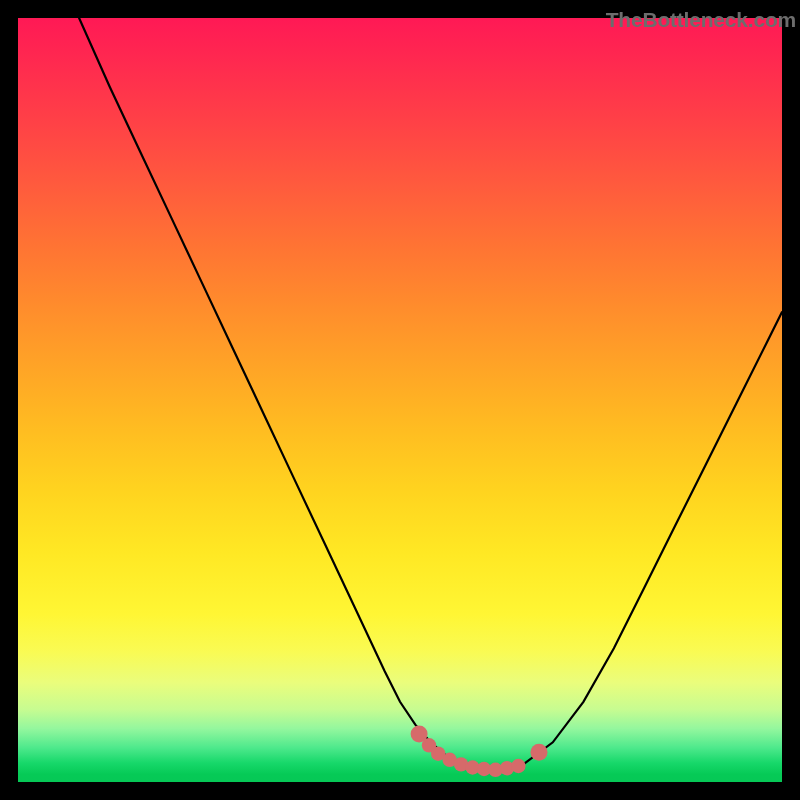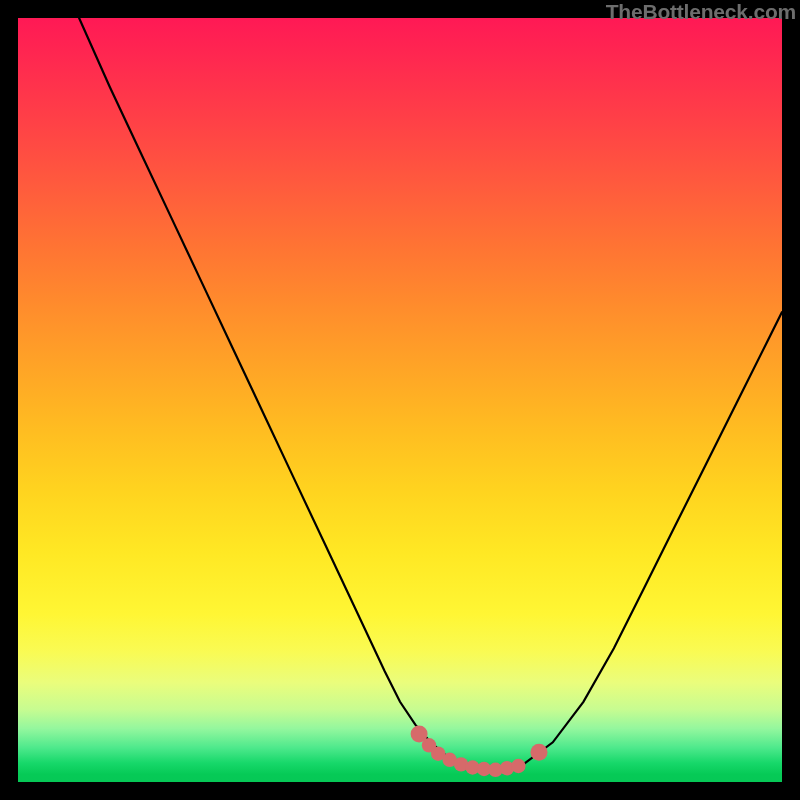--- a/index.html
+++ b/index.html
@@ -53,21 +53,21 @@
     );
   }
   svg.curve {
     position: absolute;
     inset: 0;
     width: 764px;
     height: 764px;
   }
   .watermark {
     position: absolute;
-    top: 0px;
+    top: 8px;
     right: 4px;
     font-family: Arial, Helvetica, sans-serif;
     font-size: 21px;
     font-weight: 600;
     color: #6d6d6d;
     letter-spacing: -0.2px;
     user-select: none;
   }
 </style>
 </head>

